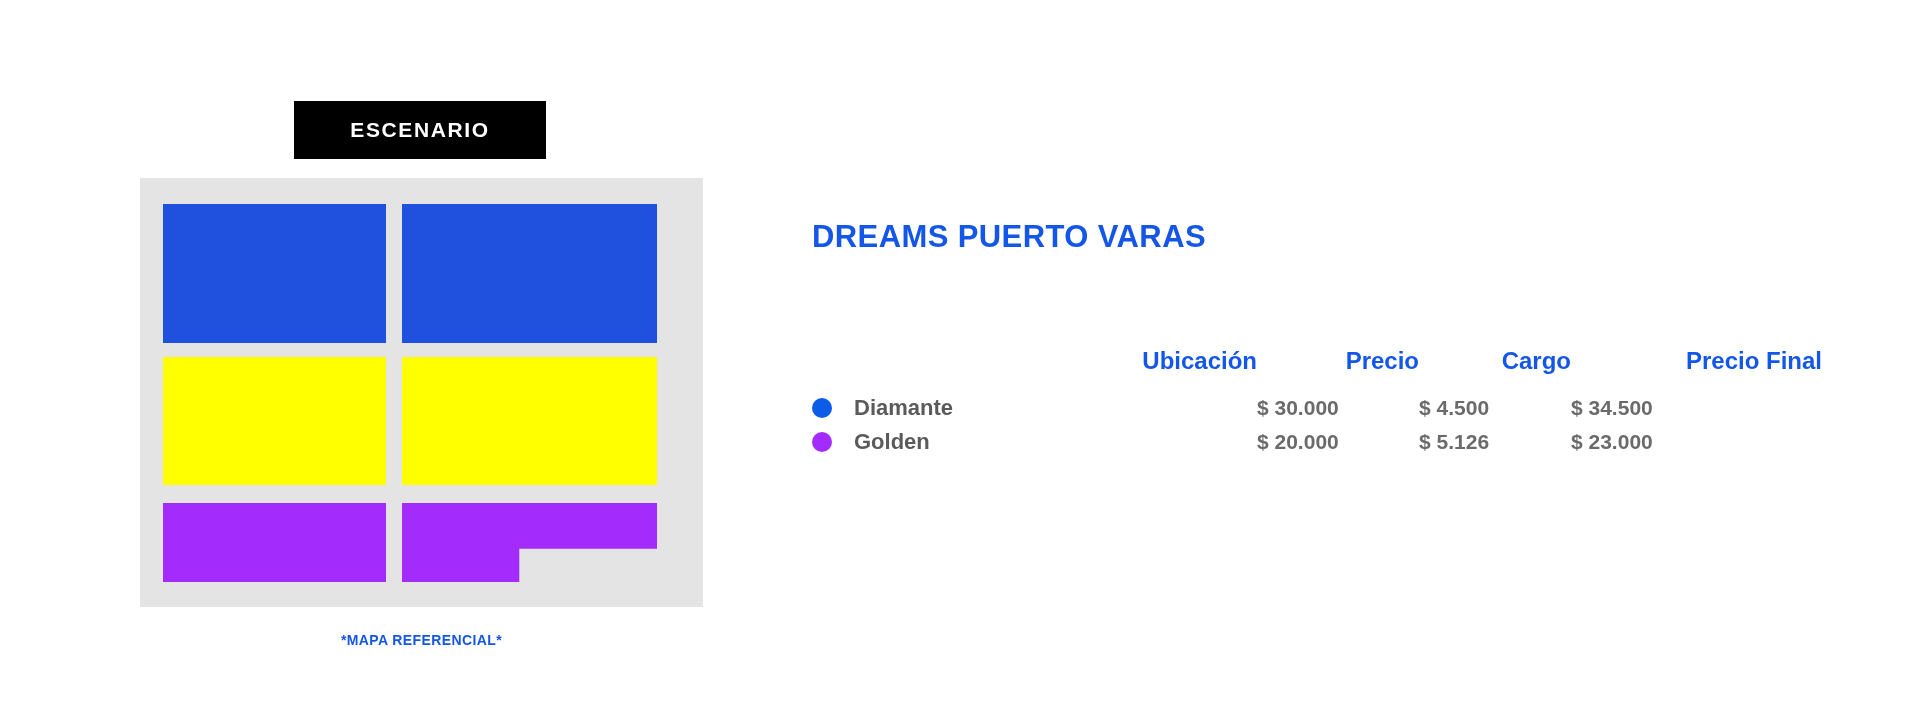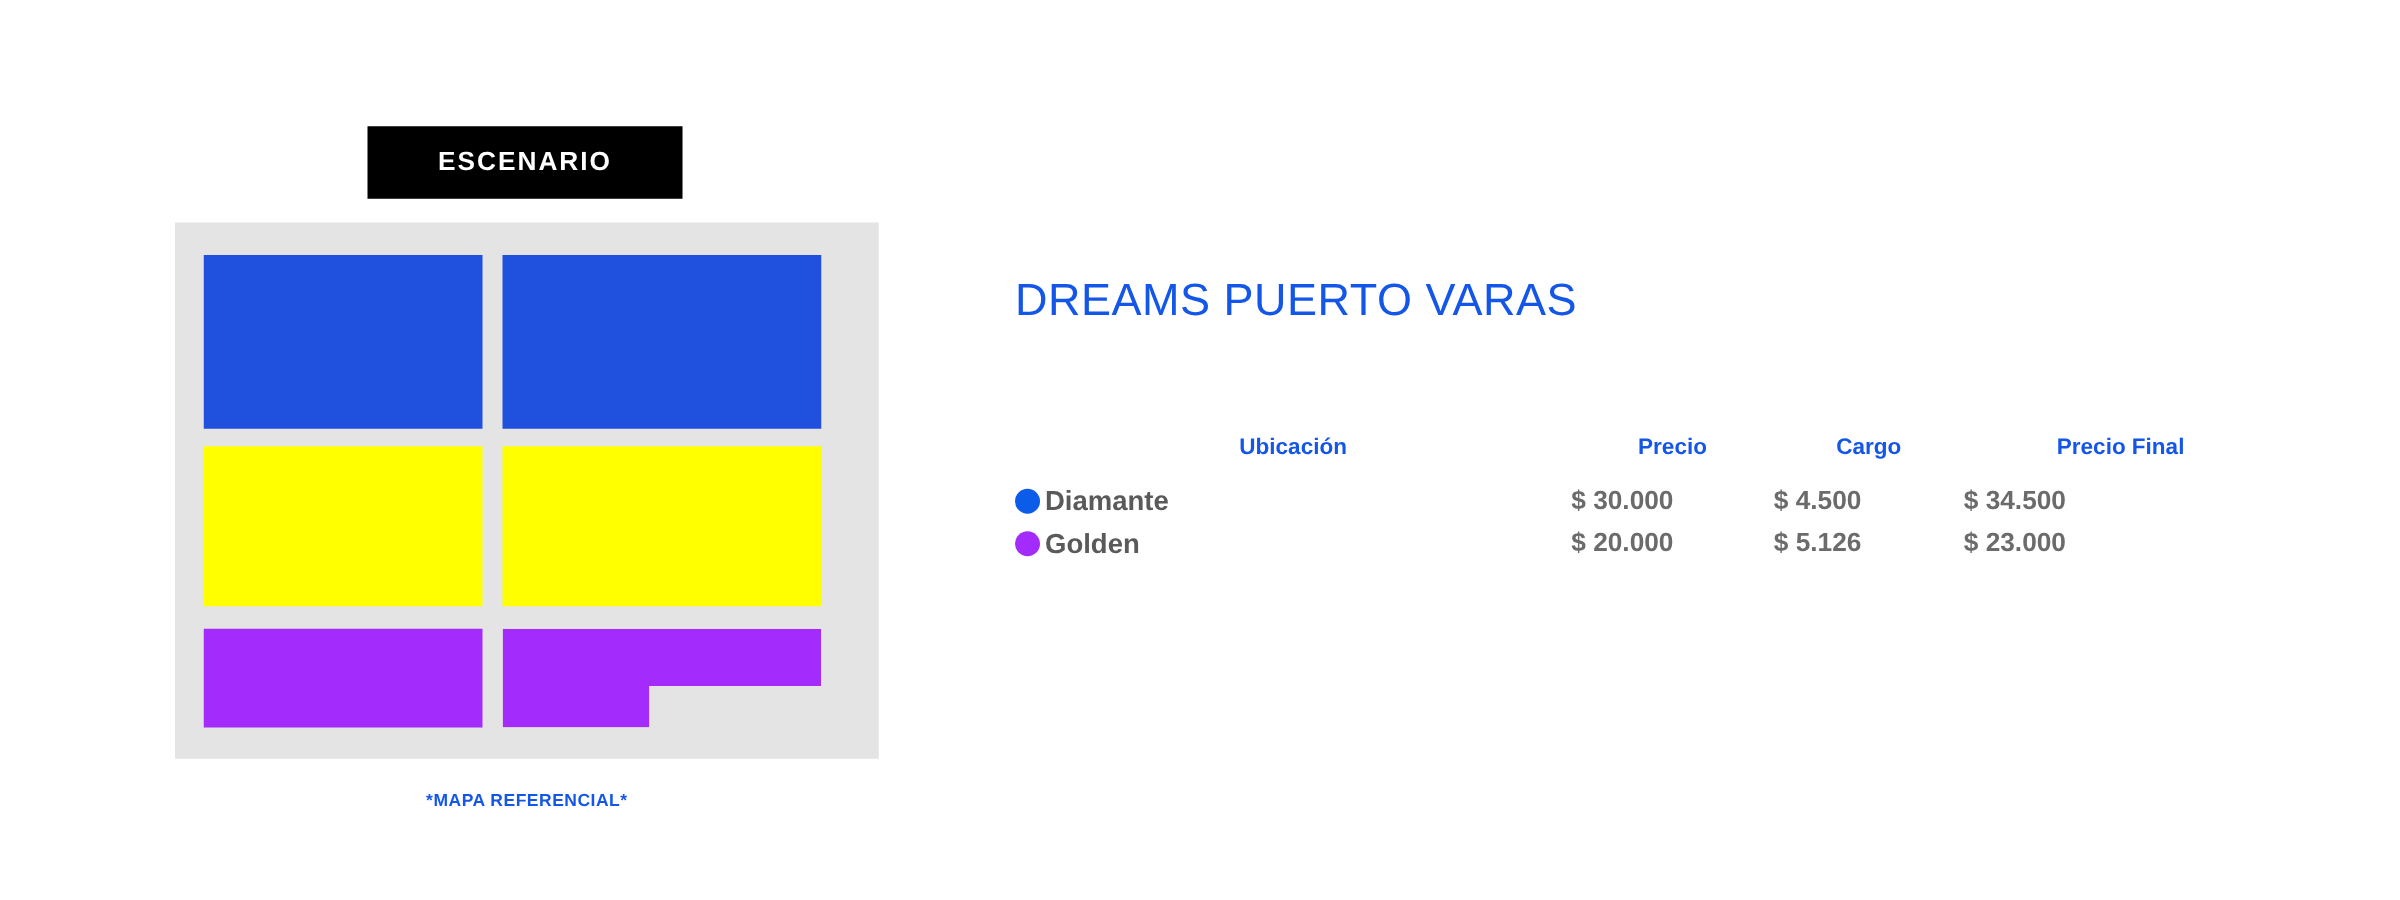--- a/index.html
+++ b/index.html
@@ -57,47 +57,47 @@
 
   
   #info-panel { position: absolute; left: 812px; top: 0; width: 1108px; height: 720px; }
 
   #title-block { position: absolute; left: 0; top: 213px; }
   #main-title {
     color: #1457e8; font-size: 41px; font-weight: 700;
     letter-spacing: 0.4px; line-height: 1.05;
   }
   #sub-title {
-    color: #1457e8; font-size: 36px; font-weight: 400;
+    color: #1457e8; font-size: 31px; font-weight: 700;
     letter-spacing: 0.4px; margin-top: 6px;
   }
 
   
   #price-table {
     position: absolute; left: 0; top: 347px;
     width: 1010px;
     border-collapse: collapse;
   }
   #price-table th {
-    color: #1457e8; font-size: 18px; font-weight: 700;
-    text-align: center; padding: 0 0 16px 0; white-space: nowrap;
+    color: #1457e8; font-size: 24px; font-weight: 700;
+    text-align: right; padding: 0 0 16px 0; white-space: nowrap;
   }
   #price-table td {
     color: #6b6b6b; font-size: 21px; font-weight: 700;
     text-align: left; padding: 4px 0; white-space: nowrap;
   }
   #price-table td.zone-cell {
     color: #5a5a5a; font-size: 22px; font-weight: 700;
   }
   .col-zone  { width: 445px; }
   .col-price { width: 162px; }
   .col-fee   { width: 152px; }
   .col-total { width: auto; }
 
-  .zone-cell-inner { display: flex; align-items: center; gap: 4px; }
+  .zone-cell-inner { display: flex; align-items: center; gap: 22px; }
   .dot {
     width: 20px; height: 20px; border-radius: 50%;
     flex: 0 0 20px; display: inline-block;
   }
 </style>
 </head>
 <body>
 
 <div id="root">
 

